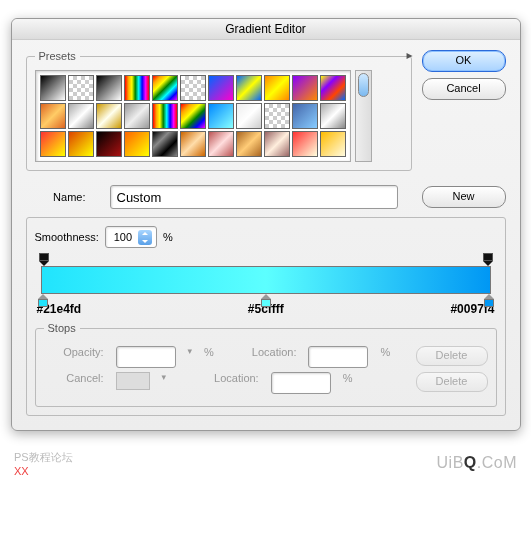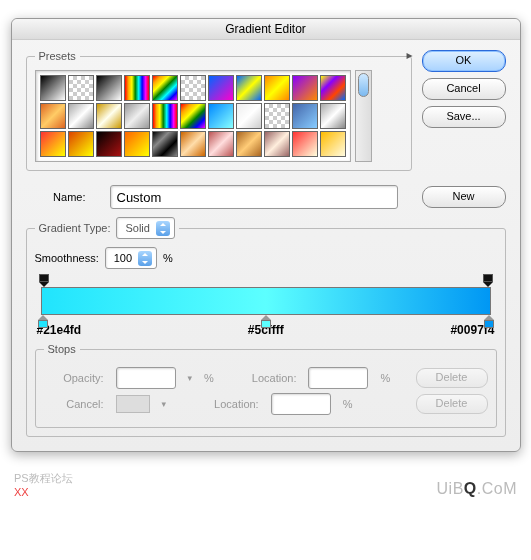--- a/index.html
+++ b/index.html
@@ -35,26 +35,26 @@
 .gradbar-wrap{position:relative;margin:18px 6px 6px}
 .opstop{position:absolute;top:-13px;width:10px;height:12px}
 .opstop .sq{width:10px;height:8px;background:#111;border:1px solid #555;box-sizing:border-box}
 .opstop .ar{width:0;height:0;border-left:5px solid transparent;border-right:5px solid transparent;border-top:5px solid #111;margin:auto}
 .gradbar{height:26px;border:1px solid #777;background:linear-gradient(90deg,#21e4fd 0%,#5cffff 50%,#0097f4 100%)}
 .cstop{position:absolute;bottom:-13px;width:10px}
 .cstop .ar{width:0;height:0;border-left:5px solid transparent;border-right:5px solid transparent;border-bottom:5px solid #999;margin:auto}
 .cstop .sq{width:10px;height:8px;border:1px solid #777;box-sizing:border-box}
 .hexrow{display:flex;justify-content:space-between;font-weight:bold;font-size:12px;padding:2px 2px 6px}
 .stopgrp{margin-top:2px}
-.stopline{display:flex;align-items:center;gap:12px;margin:4px 0;color:#999}
+.stopline{display:flex;gap:12px;margin:4px 0;color:#999}
 .stopline .lab{width:60px;text-align:right}
 .stopline input{color:#999}
 .colorwell{width:32px;height:16px;border:1px solid #bbb;background:#ddd}
 .delbtn{width:70px;height:18px;border:1px solid #ccc;border-radius:9px;color:#aaa;background:linear-gradient(#f6f6f6,#e9e9e9);margin-left:auto;text-align:center;line-height:16px}
-.footer{height:28px;display:flex;align-items:flex-end;justify-content:space-between;padding:0 14px 2px;font-size:11px}
+.footer{height:28px;display:flex;align-items:center;justify-content:space-between;padding:0 14px 2px;font-size:11px}
 .footer .wm{color:#bbb}
 .footer .xx{color:#e44}
 .footer .logo{color:#bbb;font-size:16px;letter-spacing:.5px}
 .footer .logo b{color:#333}
 </style>
 </head>
 <body>
 
 <div class="window">
   <div class="titlebar">Gradient Editor</div>
@@ -102,38 +102,30 @@
             </div>
           <div class="vscroll">
             <div class="thumb"></div>
             <div class="vspace"></div>
           </div>
         </div>
       </fieldset>
       <div class="col">
         <div class="btn default">OK</div>
         <div class="btn">Cancel</div>
-        <div class="btn">Save...</div>
       </div>
     </div>
 
     <div class="namerow">
       <span class="label">Name:</span>
       <input class="txt name" value="Custom" style="">
       <div class="btn" style="margin:0 0 0 0">New</div>
     </div>
 
     <fieldset class="grp gradgrp">
-      <legend style="display:flex;align-items:center;gap:6px">
-        <span>Gradient Type:</span>
-        <span class="select">
-          <span>Solid</span>
-          <span class="caret"></span>
-        </span>
-      </legend>
 
       <div class="gradrow">
         <span>Smoothness:</span>
         <span class="select">
           <span>100</span>
           <span class="caret"></span>
         </span>
         <span>%</span>
       </div>
 

